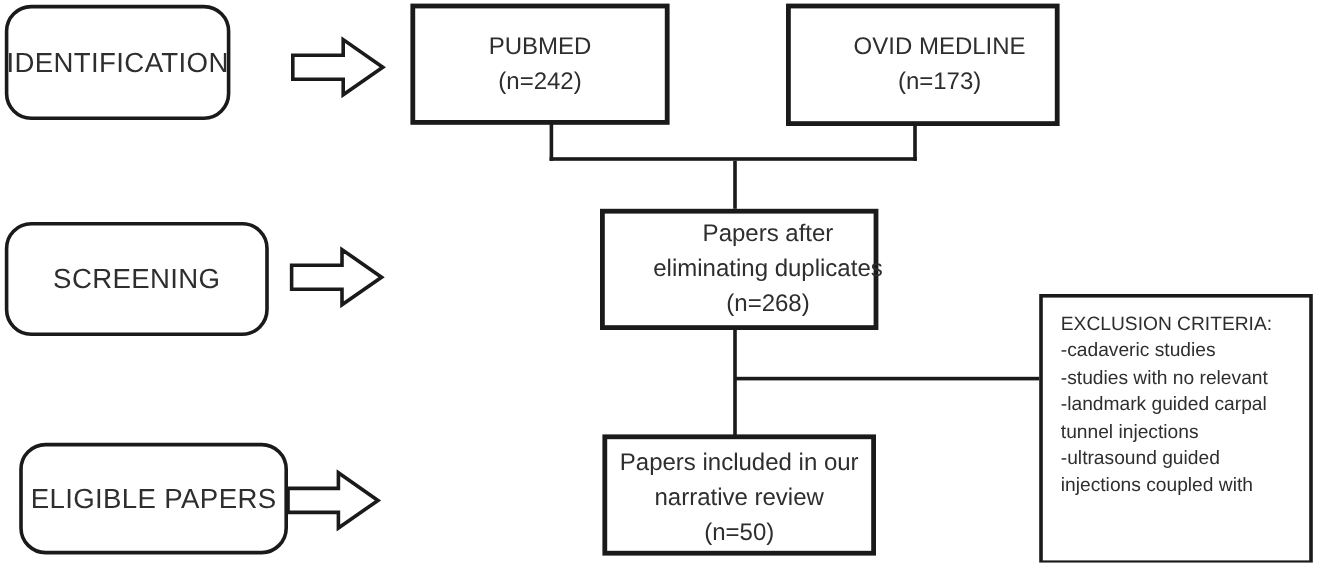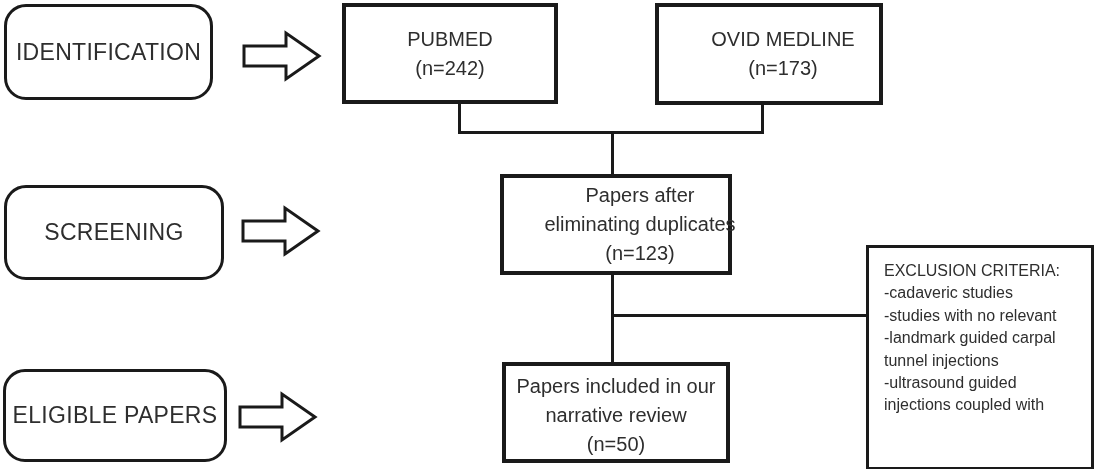--- a/index.html
+++ b/index.html
@@ -64,29 +64,29 @@
     stroke: var(--line-color, #1a1a1a);
     stroke-width: 3;
     stroke-linejoin: miter;
   }
 </style>
 </head>
 <body>
 
 <div class="canvas">
 
-  <div class="rbox" style="left:4px; top:4px; width:209px; height:96px;">
+  <div class="rbox" style="left:4px; top:4px; width:188px; height:96px;">
     <span>IDENTIFICATION</span>
   </div>
 
   <div class="rbox" style="left:4px; top:185px; width:220px; height:95px;">
     <span>SCREENING</span>
   </div>
 
-  <div class="rbox" style="left:3px; top:369px; width:224px; height:93px;">
+  <div class="rbox" style="left:16px; top:369px; width:224px; height:93px;">
     <span>ELIGIBLE PAPERS</span>
   </div>
 
   <svg class="arrow" style="left:242px; top:30px;" width="80" height="52" viewBox="0 0 80 52" aria-hidden="true">
     <polygon points="2,16 44,16 44,3 77,26 44,49 44,36 2,36"></polygon>
   </svg>
   <svg class="arrow" style="left:241px; top:205px;" width="80" height="52" viewBox="0 0 80 52" aria-hidden="true">
     <polygon points="2,16 44,16 44,3 77,26 44,49 44,36 2,36"></polygon>
   </svg>
   <svg class="arrow" style="left:238px; top:391px;" width="80" height="52" viewBox="0 0 80 52" aria-hidden="true">
@@ -99,21 +99,21 @@
   </div>
 
   <div class="sqbox" style="left:655px; top:3px; width:228px; height:102px;padding-left:28px;">
     <div>OVID MEDLINE</div>
     <div>(n=173)</div>
   </div>
 
   <div class="sqbox" style="left:500px; top:174px; width:232px; height:101px;padding-left:48px;">
     <div>Papers after</div>
     <div>eliminating duplicates</div>
-    <div>(n=123)</div>
+    <div>(n=268)</div>
   </div>
 
   <div class="sqbox" style="left:502px; top:362px; width:228px; height:101px;justify-content:flex-end;">
     <div>Papers included in our</div>
     <div>narrative review</div>
     <div>(n=50)</div>
   </div>
 
   <div class="xbox" style="left:866px; top:217px; width:228px; height:225px;margin-top:28px;">
     <div>EXCLUSION CRITERIA:</div>

